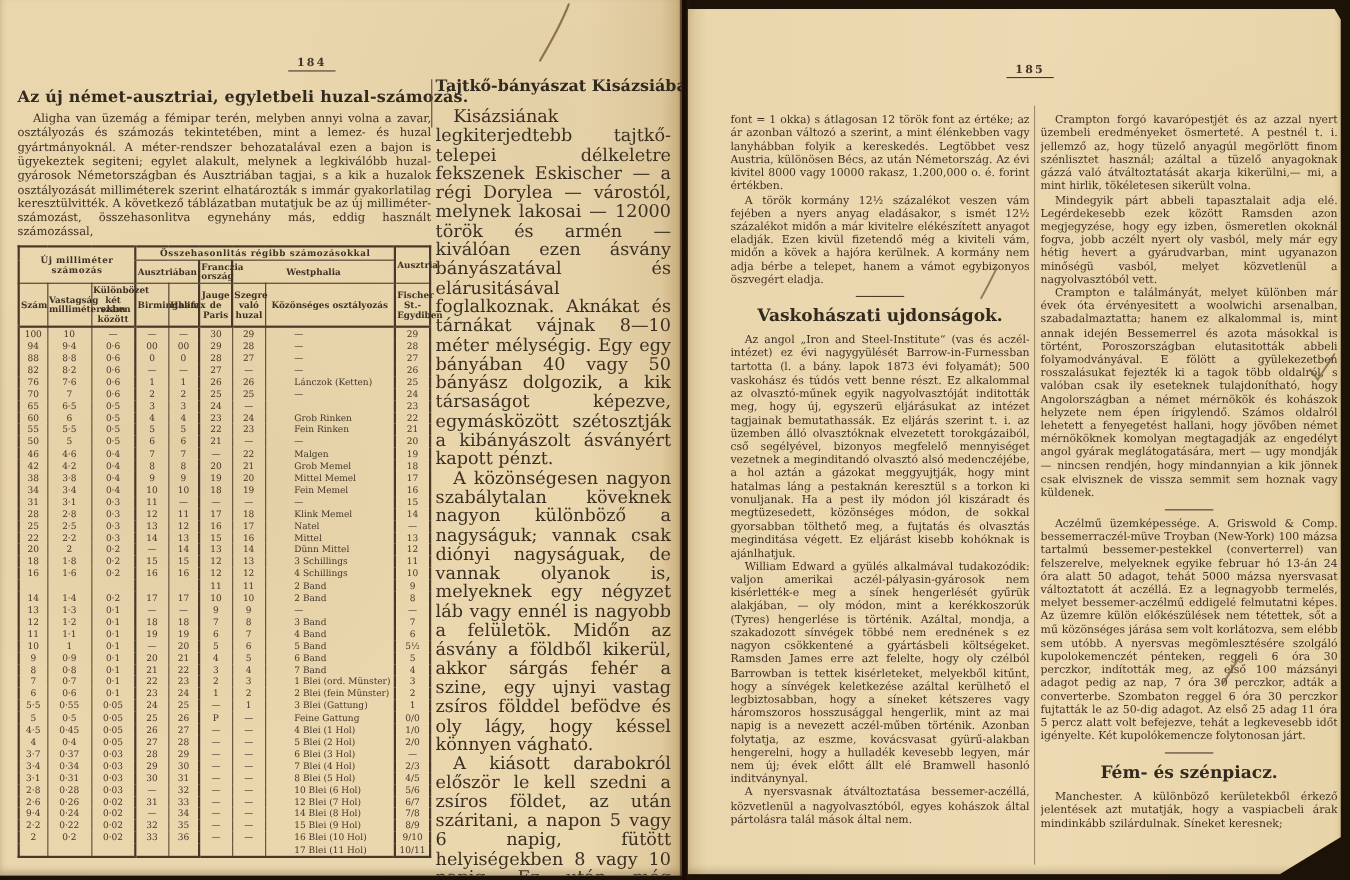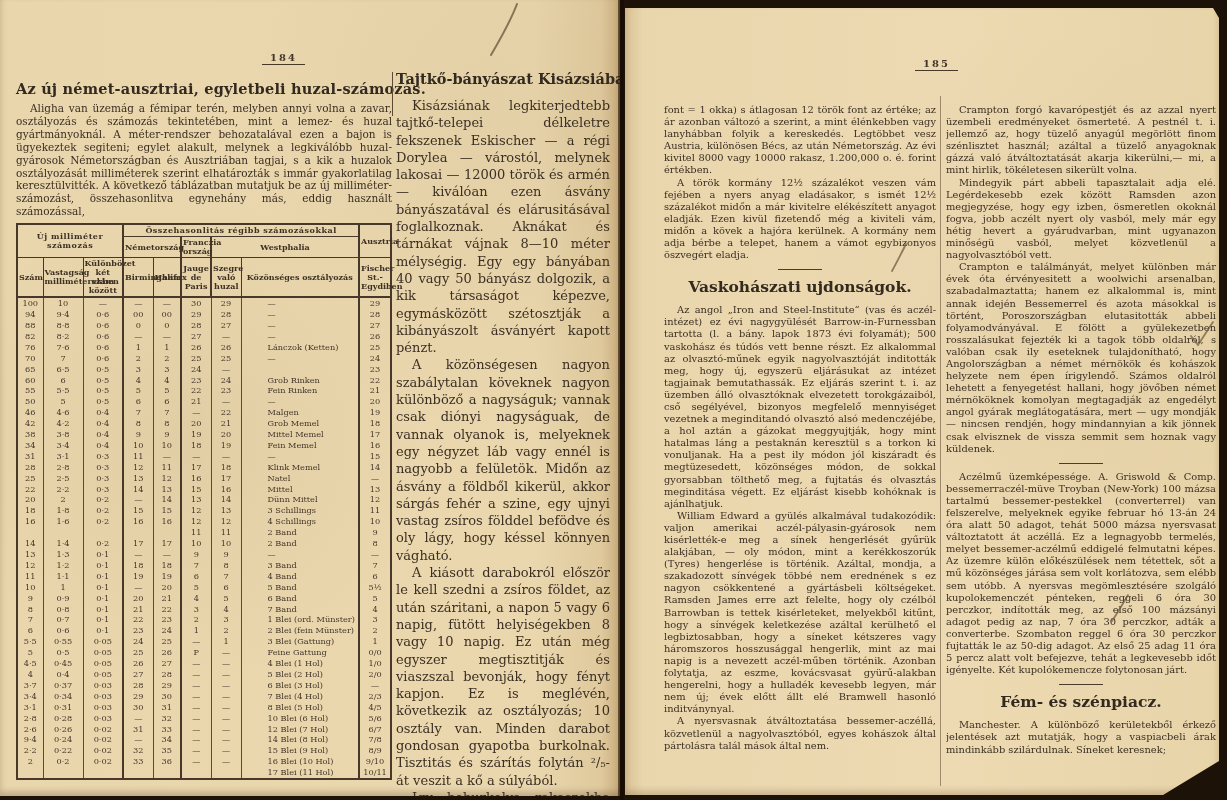--- a/index.html
+++ b/index.html
@@ -64,21 +64,21 @@
   table.wire-table thead{border-bottom:2px solid #47382a;}
   .hdr-big{font-size:9px;letter-spacing:.5px;}
 
   
   .side-col{position:absolute;left:396px;top:70px;width:214px;}
   .side-rule{position:absolute;left:392px;top:72px;width:1px;height:44px;background:#5c4a35;}
   .side-title{
     font-size:14.5px;font-weight:bold;text-align:center;margin:0 0 10px 0;
     white-space:nowrap;color:#332a1f;
   }
-  .side-col .para{font-size:13px;line-height:17.3px;text-align:justify;margin:0;text-indent:16px;}
+  .side-col .para{font-size:16px;line-height:17.3px;text-align:justify;margin:0;text-indent:16px;}
 
   
   .col-185{position:absolute;top:104px;height:694px;overflow:hidden;}
   .col-185-1{left:664px;width:272px;}
   .col-185-2{left:946px;width:270px;}
   .col-divider{position:absolute;left:940px;top:96px;width:1px;height:690px;background:rgba(90,72,50,.55);}
   .col-185 .para{font-size:9.9px;line-height:12.1px;text-align:justify;margin:0;text-indent:13px;}
   .col-185 .para.flush{text-indent:0;}
   .sec-title{
     font-size:15.5px;font-weight:bold;text-align:center;margin:7px 0 8px 0;
@@ -112,21 +112,21 @@
           <col style="width:118px">
           <col style="width:32px">
       </colgroup>
       <thead>
         <tr>
           <th colspan="3" rowspan="2" class="hdr-big">Új milliméter számozás</th>
           <th colspan="5" class="hdr-big gb">Összehasonlitás régibb számozásokkal</th>
           <th rowspan="2" class="gb">Ausztria</th>
         </tr>
         <tr>
-          <th colspan="2" class="gb">Németország</th>
+          <th colspan="2" class="gb">Ausztriában</th>
           <th class="gb">Franczia ország</th>
           <th colspan="2" class="gb">Westphalia</th>
         </tr>
         <tr>
           <th>Szám</th>
           <th>Vastagság milliméterekben</th>
           <th>Különbözet két szám között</th>
           <th class="gb">Birmingham</th>
           <th>Halifax</th>
           <th class="gb">Jauge de Paris</th>

